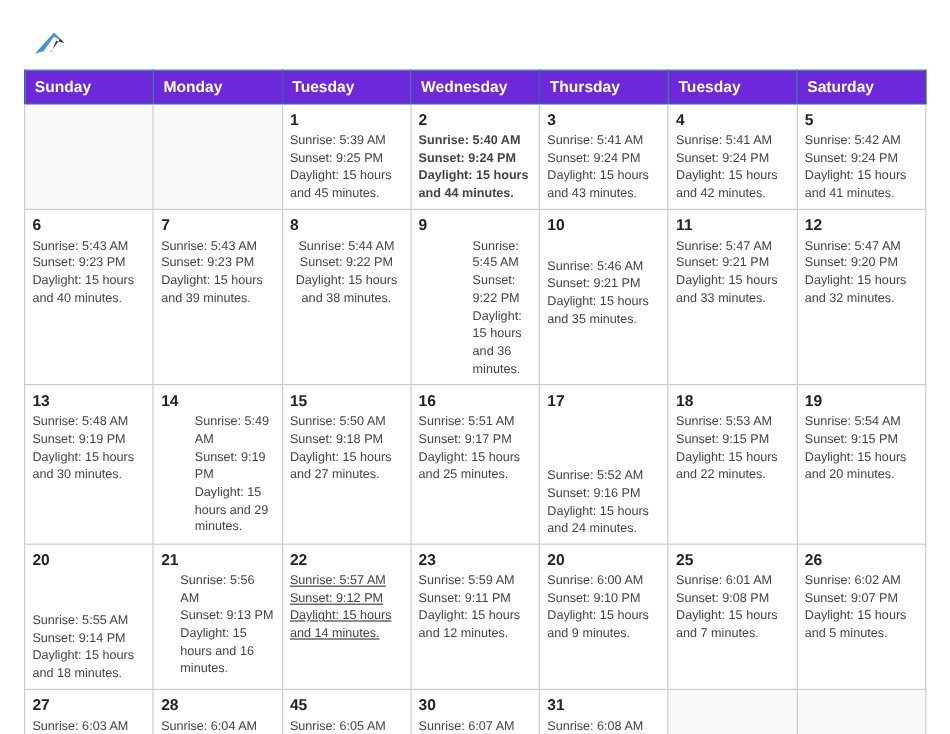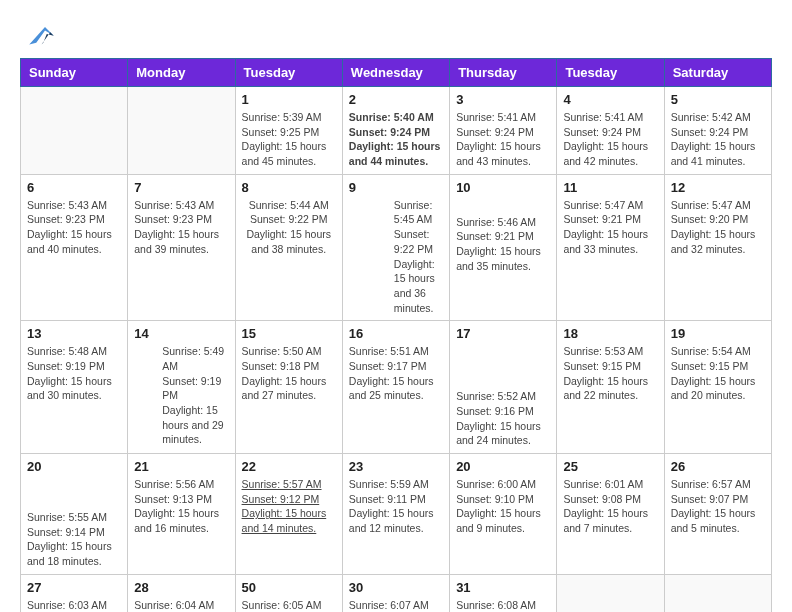--- a/index.html
+++ b/index.html
@@ -243,21 +243,21 @@
       </tr>
       <tr>
         <td>
           <div class="day-num">20</div>
           <div class="day-info" style="white-space: pre-line; margin-top: 36px;">Sunrise: 5:55 AM
 Sunset: 9:14 PM
 Daylight: 15 hours and 18 minutes.</div>
         </td>
         <td>
           <div class="day-num">21</div>
-          <div class="day-info" style="white-space: pre-line;">Sunrise: 5:56 AM
+          <div class="day-info" style="white-space: pre-line; margin-left: 16px;">Sunrise: 5:56 AM
 Sunset: 9:13 PM
 Daylight: 15 hours and 16 minutes.</div>
         </td>
         <td>
           <div class="day-num">22</div>
           <div class="day-info" style="white-space: pre-line; text-decoration: underline;">Sunrise: 5:57 AM
 Sunset: 9:12 PM
 Daylight: 15 hours and 14 minutes.</div>
         </td>
         <td>
@@ -273,40 +273,40 @@
 Daylight: 15 hours and 9 minutes.</div>
         </td>
         <td>
           <div class="day-num">25</div>
           <div class="day-info" style="white-space: pre-line;">Sunrise: 6:01 AM
 Sunset: 9:08 PM
 Daylight: 15 hours and 7 minutes.</div>
         </td>
         <td>
           <div class="day-num">26</div>
-          <div class="day-info" style="white-space: pre-line;">Sunrise: 6:57 AM
+          <div class="day-info" style="white-space: pre-line;">Sunrise: 6:02 AM
 Sunset: 9:07 PM
 Daylight: 15 hours and 5 minutes.</div>
         </td>
       </tr>
       <tr>
         <td>
           <div class="day-num">27</div>
           <div class="day-info" style="white-space: pre-line;">Sunrise: 6:03 AM
 Sunset: 9:06 PM
 Daylight: 15 hours and 3 minutes.</div>
         </td>
         <td>
           <div class="day-num">28</div>
           <div class="day-info" style="white-space: pre-line;">Sunrise: 6:04 AM
 Sunset: 9:05 PM
 Daylight: 15 hours and 0 minutes.</div>
         </td>
         <td>
-          <div class="day-num">50</div>
+          <div class="day-num">45</div>
           <div class="day-info" style="white-space: pre-line;">Sunrise: 6:05 AM
 Sunset: 9:04 PM
 Daylight: 14 hours and 58 minutes.</div>
         </td>
         <td>
           <div class="day-num">30</div>
           <div class="day-info" style="white-space: pre-line;">Sunrise: 6:07 AM
 Sunset: 9:03 PM
 Daylight: 14 hours and 55 minutes.</div>
         </td>

